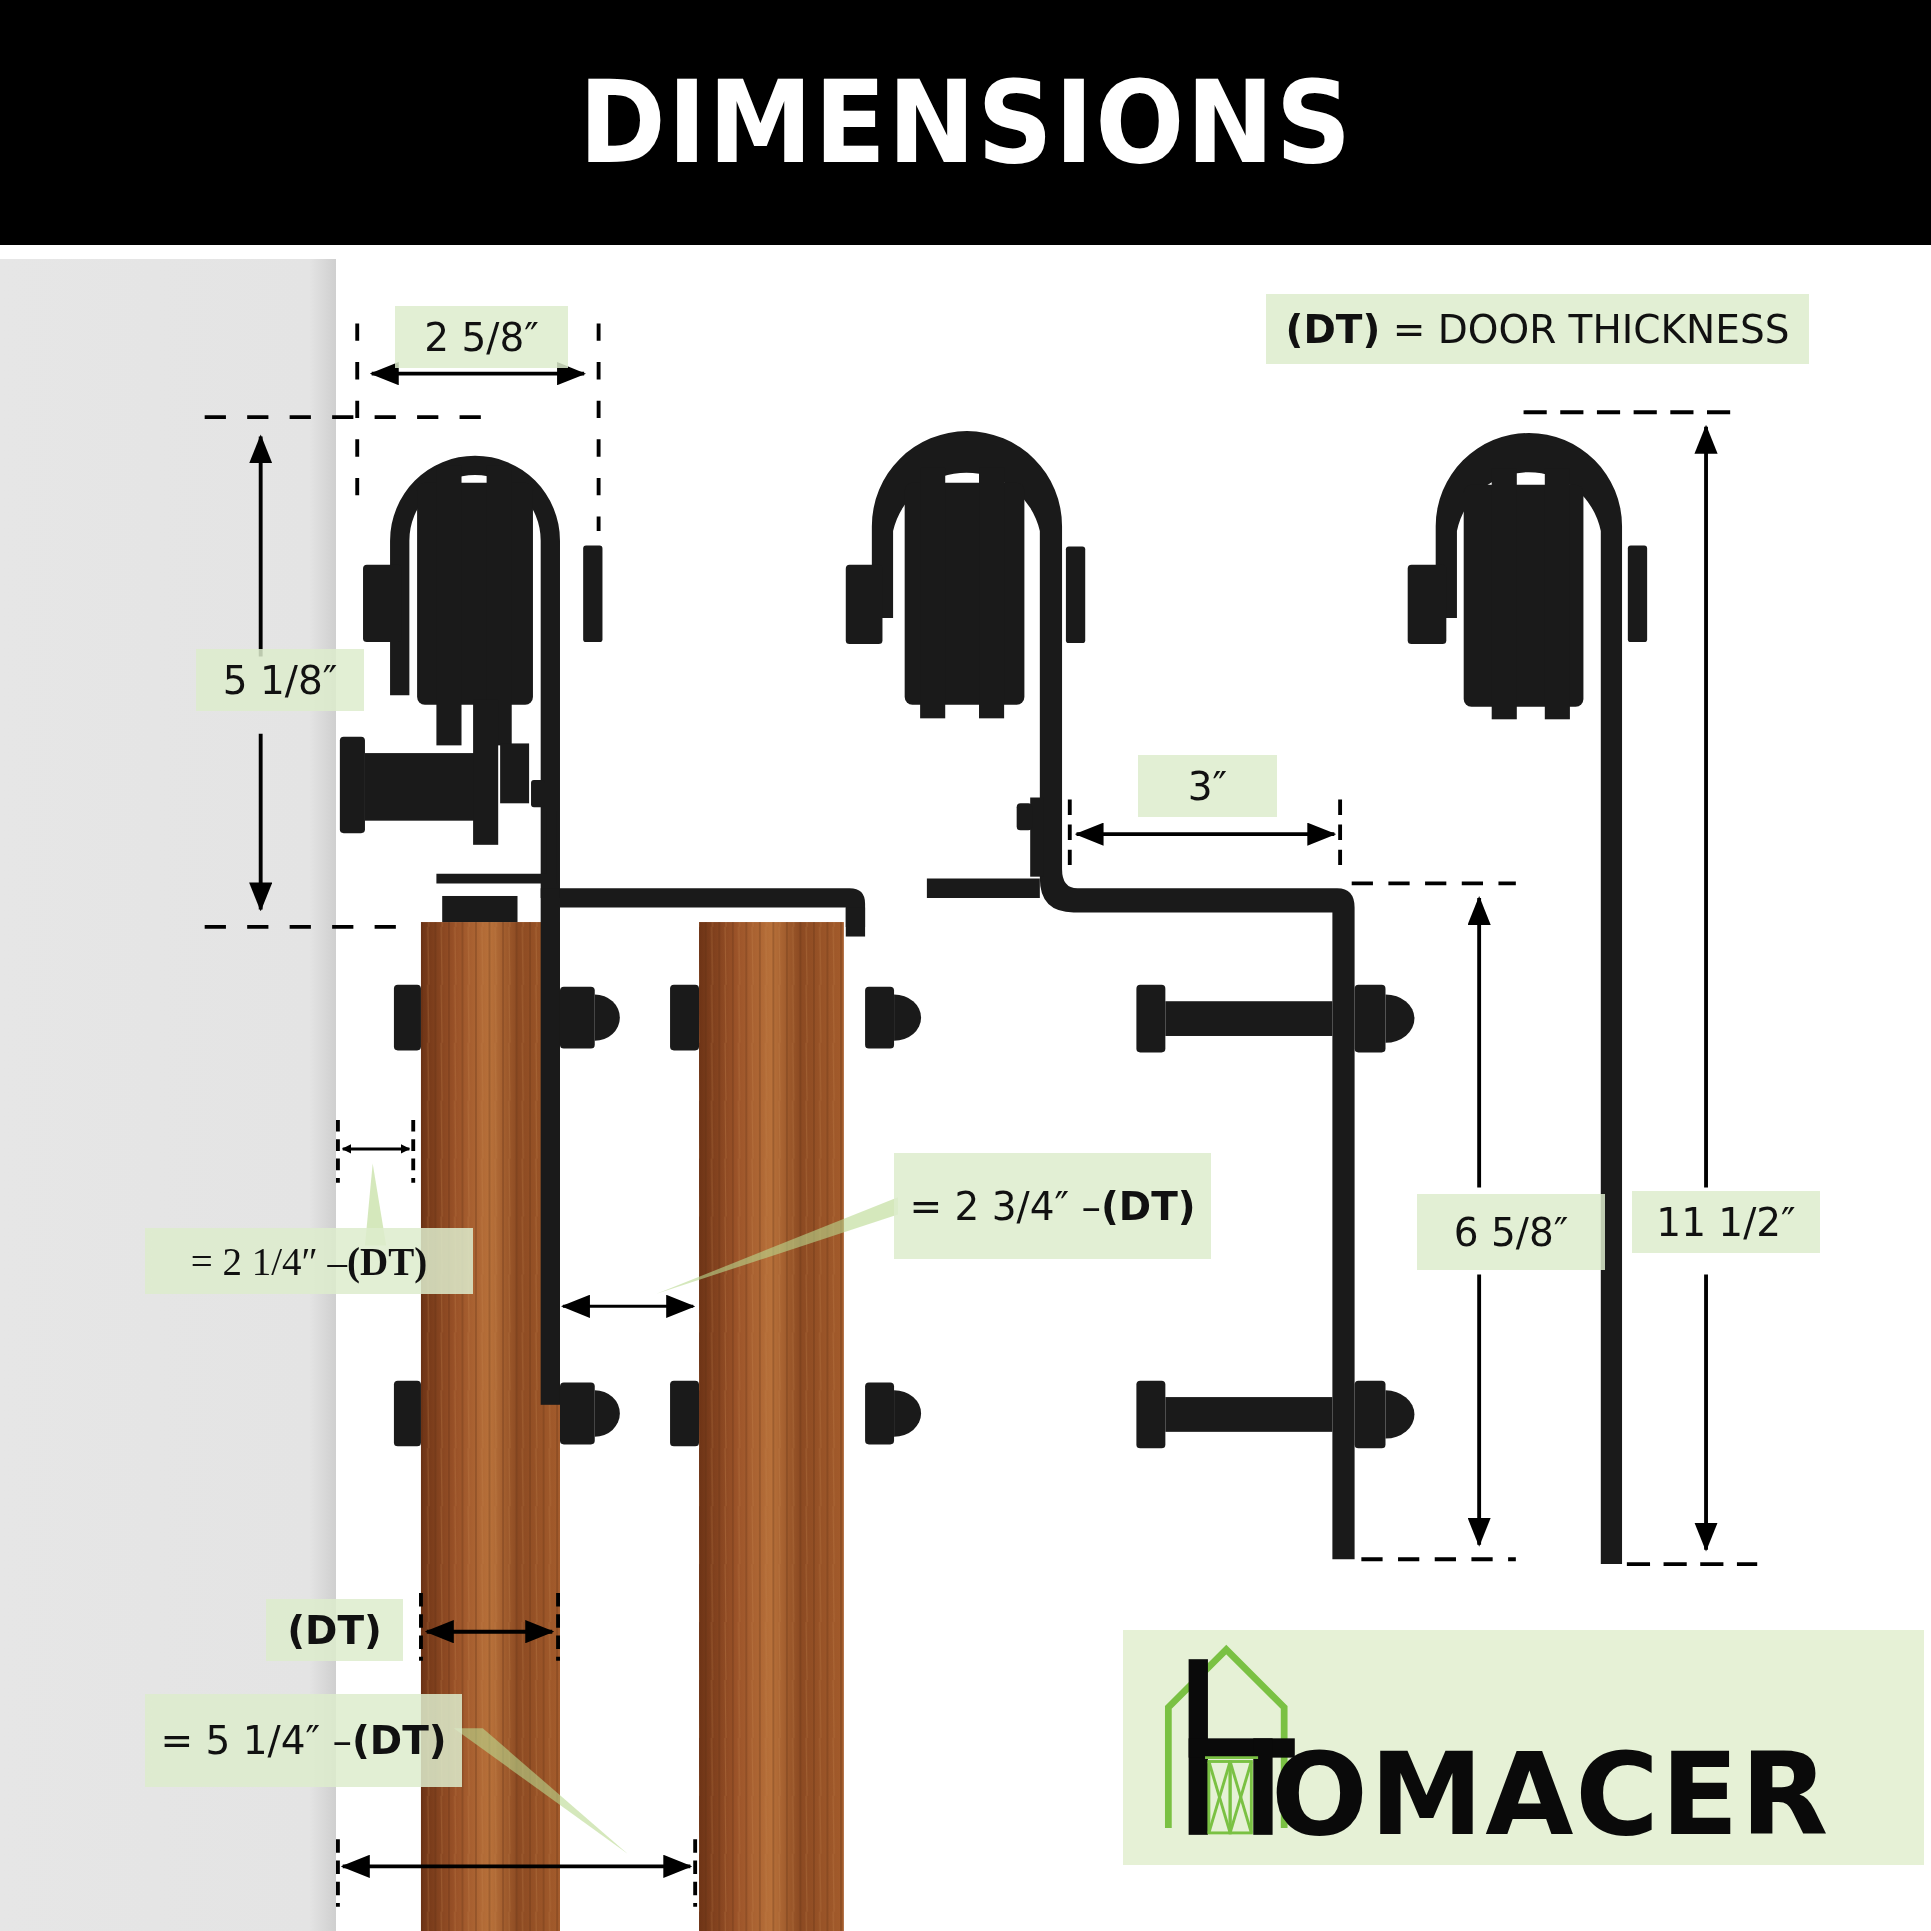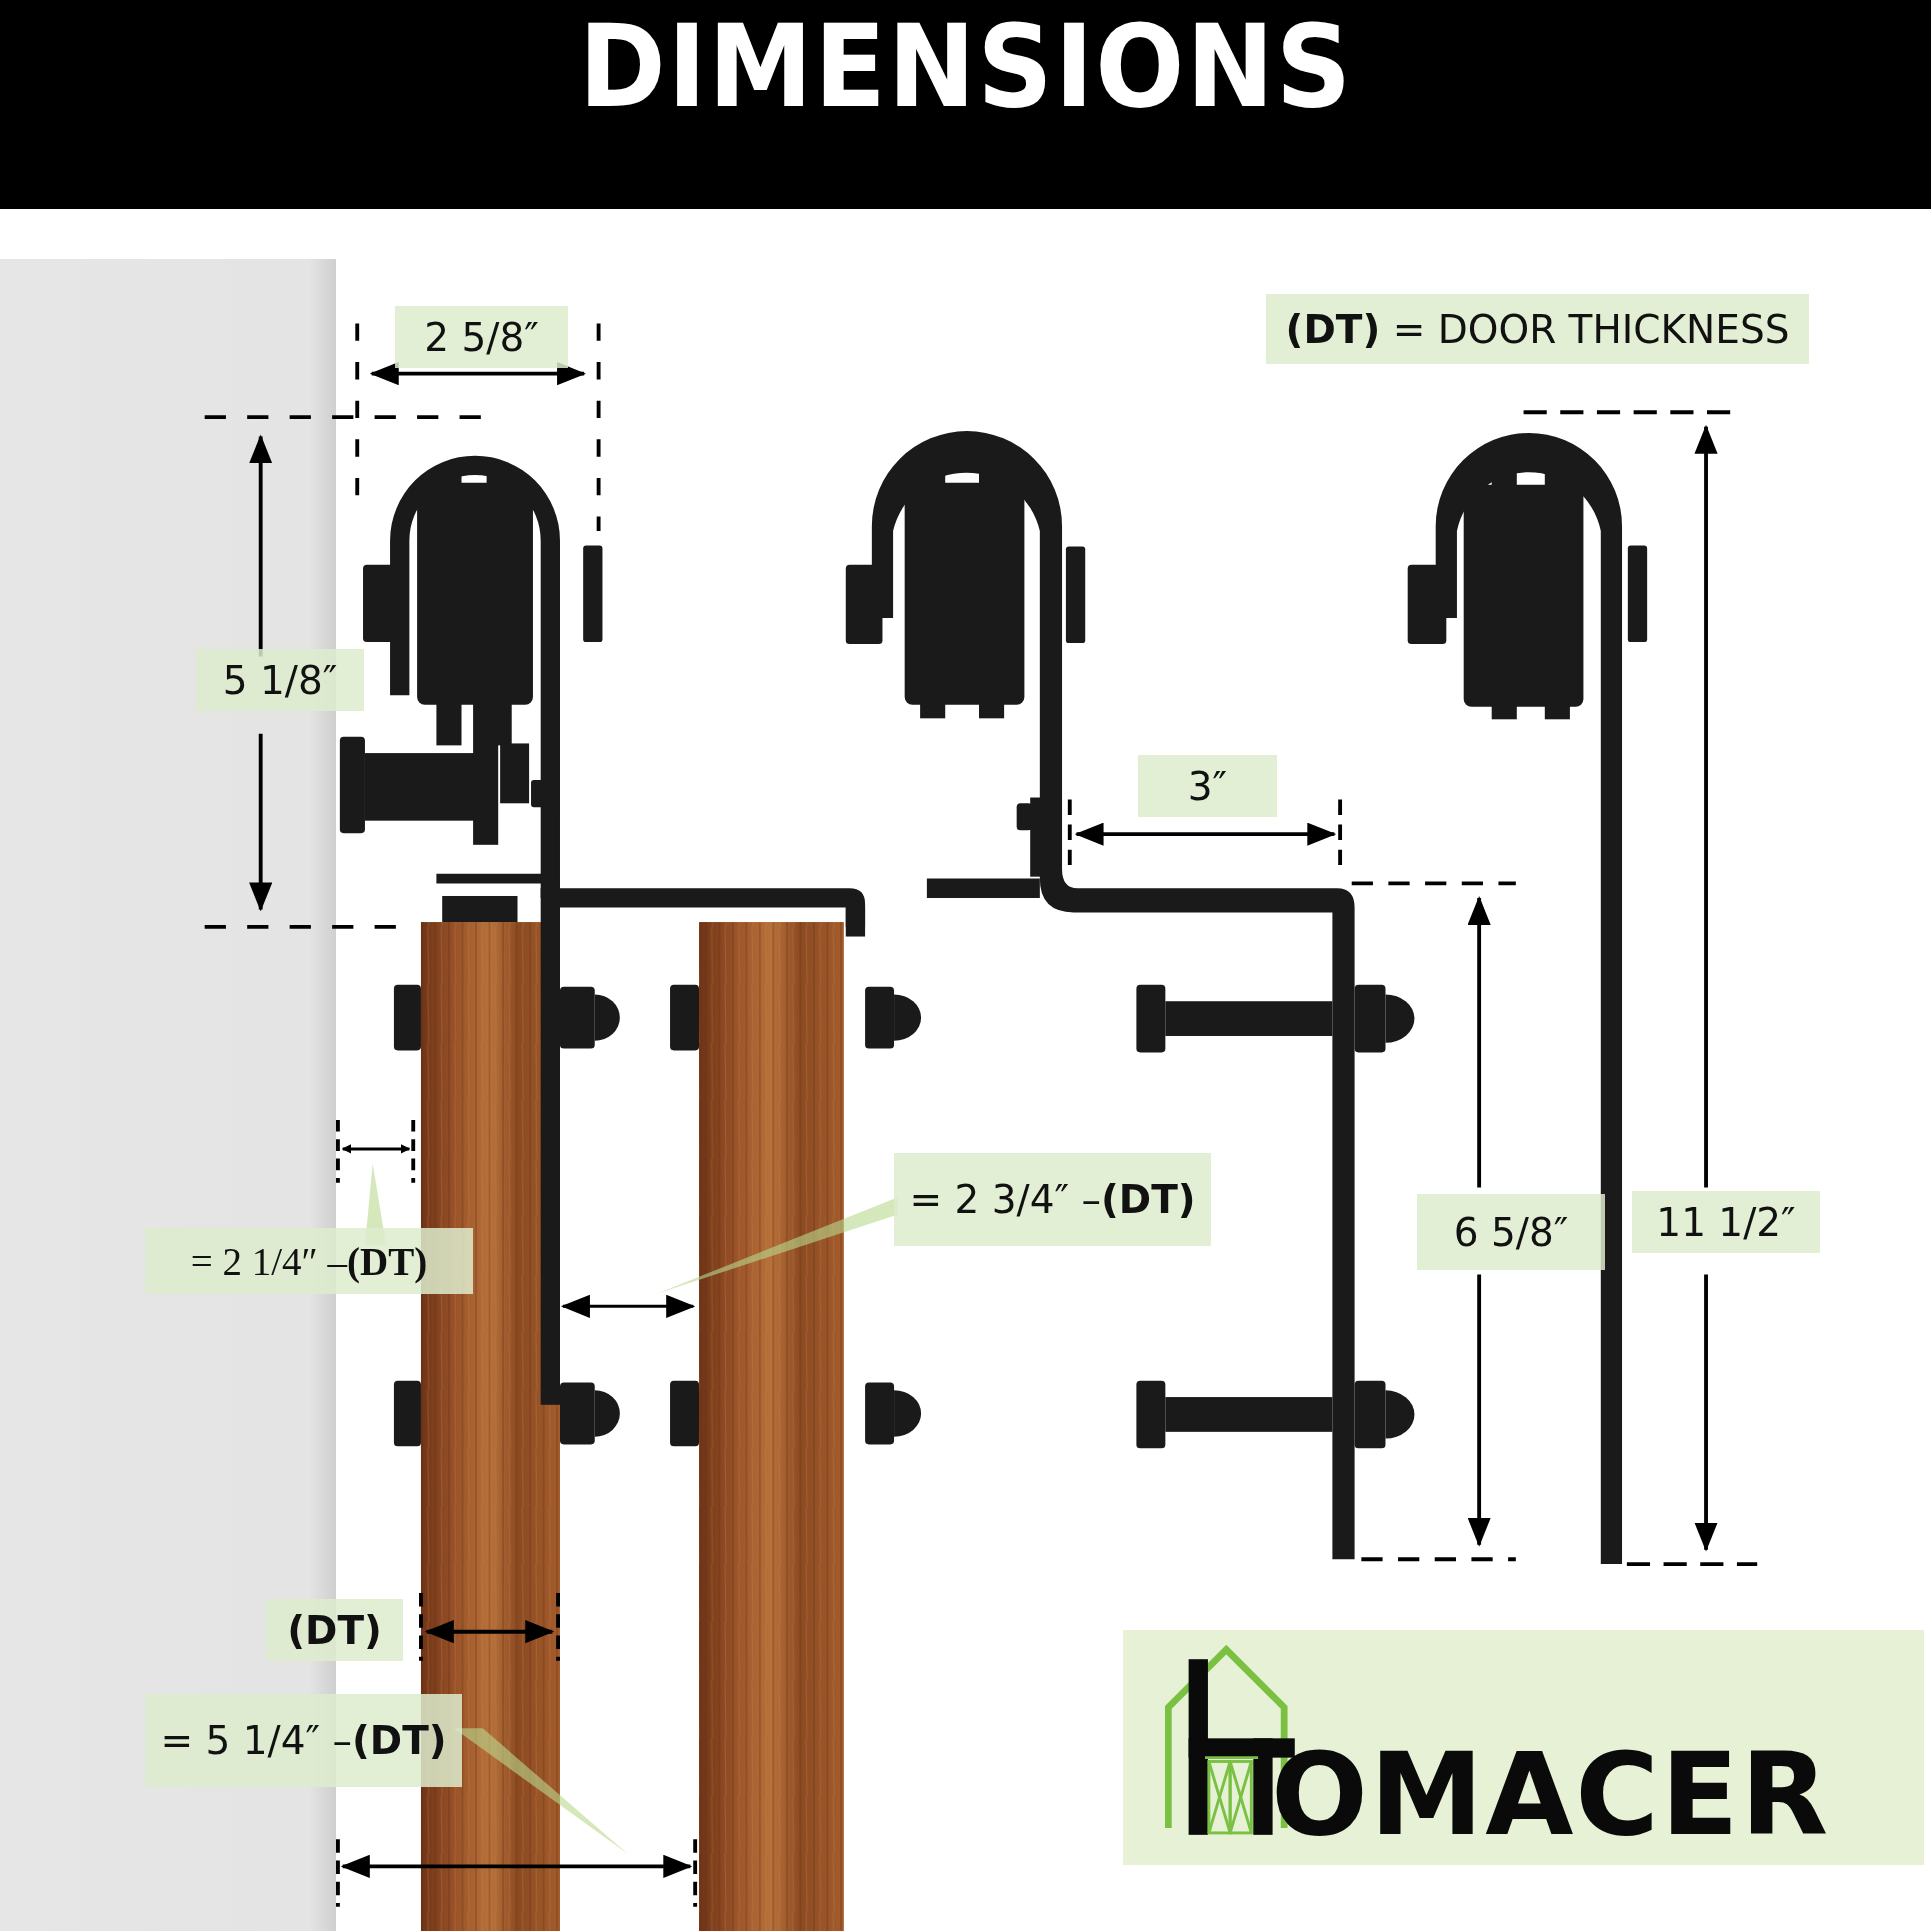--- a/index.html
+++ b/index.html
@@ -1,17 +1,17 @@
 <!DOCTYPE html>
 <html><head>
 <meta charset="utf-8">
 <style>
   html, body { margin: 0; padding: 0; }
   body { width: 1931px; height: 1931px; position: relative; overflow: hidden; background: #ffffff; font-family: "DejaVu Sans", sans-serif; }
-  .header { position: absolute; left: 0; top: 0; width: 1931px; height: 209px; background: #000; display: flex; justify-content: center; }
+  .header { position: absolute; left: 0; top: 0; width: 1931px; height: 245px; background: #000; display: flex; align-items: center; justify-content: center; }
   .header-title { color: #fff; font-family: "DejaVu Sans", sans-serif; font-weight: bold; font-size: 114px; letter-spacing: 1.9px; transform: scaleX(0.92); }
   .wall { position: absolute; left: 0; top: 259px; width: 336px; height: 1672px; background: linear-gradient(to right, #e6e6e6 0%, #e4e4e4 92%, #cfcfcf 100%); }
   .canvas { position: absolute; left: 0; top: 0; width: 1931px; height: 1931px; }
   .label { position: absolute; background: rgba(221, 236, 205, 0.85); color: #111; font-size: 39px; display: flex; align-items: center; justify-content: center; white-space: nowrap; }
   .label b { font-weight: bold; }
   .logo-box { position: absolute; left: 1123px; top: 1630px; width: 801px; height: 235px; background: #e6f1d6; }
   .logo-text { position: absolute; left: 1271px; top: 1728px; font-size: 114px; font-weight: bold; letter-spacing: 1.9px; color: #0a0a0a; font-family: "DejaVu Sans", sans-serif; }
 </style>
 </head>
 <body>
@@ -187,21 +187,21 @@
 
 <div class="label" style="left:1632px; top:1191px; width:188px; height:62px;">
   <span>11 1/2″</span>
 </div>
 
 <div class="label" style="left:145px; top:1228px; width:328px; height:66px;font-family:Liberation Serif, serif;">
   <span>= 2 1/4″ – </span>
     <b>(DT)</b>
 </div>
 
-<div class="label" style="left:894px; top:1153px; width:317px; height:93px;">
+<div class="label" style="left:894px; top:1153px; width:317px; height:106px;">
   <span>= 2 3/4″ – </span>
     <b>(DT)</b>
 </div>
 
 <div class="label" style="left:266px; top:1599px; width:137px; height:62px;">
   <b>(DT)</b>
 </div>
 
 <div class="label" style="left:145px; top:1694px; width:317px; height:93px;">
   <span>= 5 1/4″ – </span>

